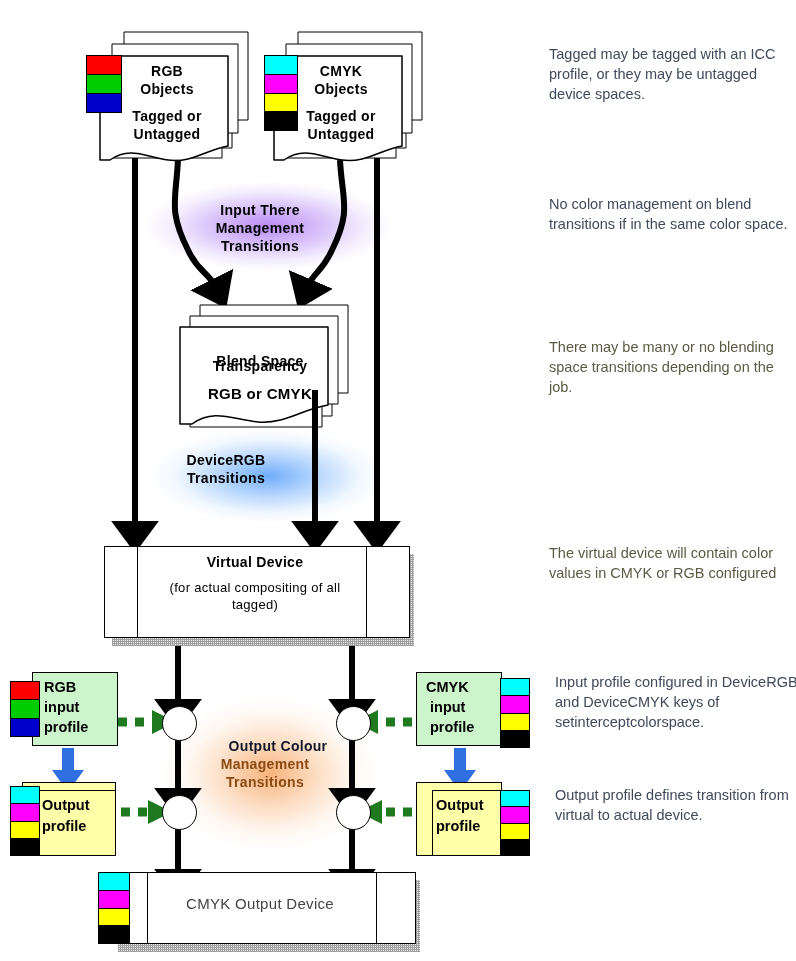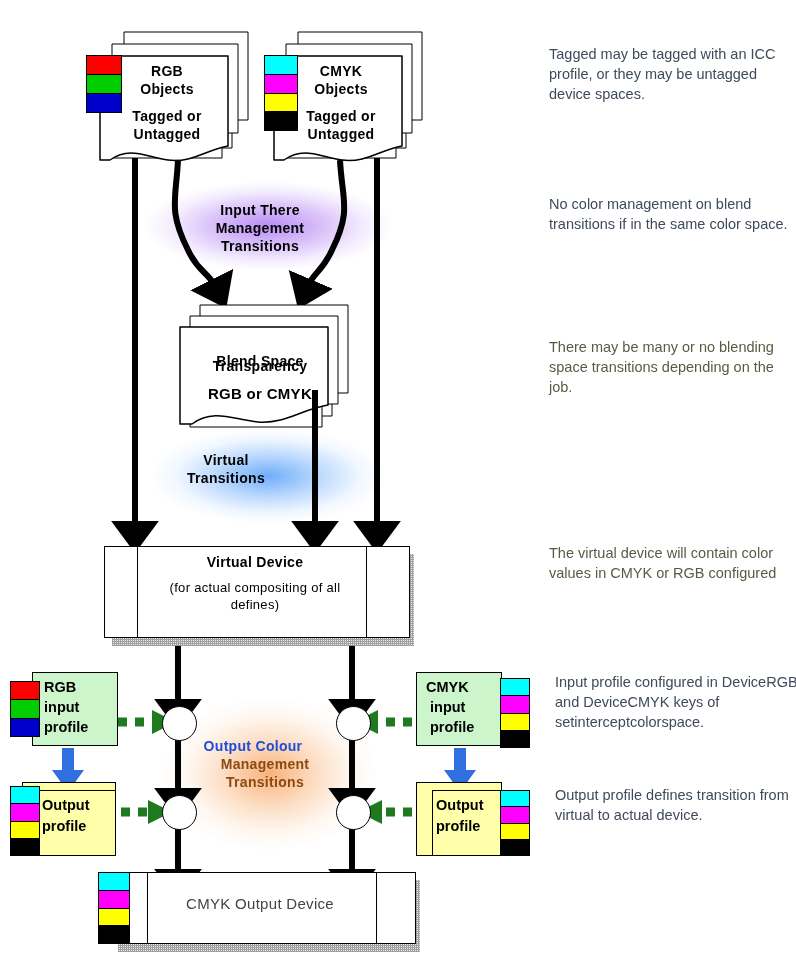--- a/index.html
+++ b/index.html
@@ -163,32 +163,32 @@
 </div>
 
 <div class="dlabel" style="left:198px;top:202px;width:124px;">Input There</div>
 <div class="dlabel" style="left:198px;top:220px;width:124px;">Management</div>
 <div class="dlabel" style="left:198px;top:238px;width:124px;">Transitions</div>
 
 <div class="dlabel" style="left:198px;top:333px;width:124px;margin-top:25px;">Transparency</div>
 <div class="dlabel" style="left:198px;top:353px;width:124px;">Blend Space</div>
 <div class="dlabel" style="left:192px;top:385px;width:136px;font-size:15px;">RGB or CMYK</div>
 
-<div class="dlabel" style="left:168px;top:452px;width:116px;">Virtual</div>
+<div class="dlabel" style="left:168px;top:452px;width:116px;">DeviceRGB</div>
 <div class="dlabel" style="left:168px;top:470px;width:116px;">Transitions</div>
 
 <div class="shadow" style="left:112px;top:554px;width:302px;height:92px;"></div>
 <div class="devbox" style="left:104px;top:546px;width:306px;height:92px;"></div>
 <div class="divider" style="left:137px;top:547px;height:90px;"></div>
 <div class="divider" style="left:366px;top:547px;height:90px;"></div>
 <div class="dlabel" style="left:150px;top:554px;width:210px;">Virtual Device</div>
 <div class="dlabel thin" style="left:140px;top:580px;width:230px;font-size:13px;">(for actual compositing of all</div>
-<div class="dlabel thin" style="left:140px;top:597px;width:230px;font-size:13px;">defines)</div>
-
-<div class="dlabel" style="left:188px;top:738px;width:130px;color:#1d4ed8;">Output Colour</div>
+<div class="dlabel thin" style="left:140px;top:597px;width:230px;font-size:13px;">tagged)</div>
+
+<div class="dlabel" style="left:213px;top:738px;width:130px;color:#0f172a;">Output Colour</div>
 <div class="dlabel" style="left:200px;top:756px;width:130px;color:#8a4a12;">Management</div>
 <div class="dlabel" style="left:200px;top:774px;width:130px;color:#8a4a12;">Transitions</div>
 
 <div class="circ" style="left:162px;top:706px;width:33px;height:33px;"></div>
 <div class="circ" style="left:162px;top:795px;width:33px;height:33px;"></div>
 <div class="circ" style="left:336px;top:706px;width:33px;height:33px;"></div>
 <div class="circ" style="left:336px;top:795px;width:33px;height:33px;"></div>
 
 <div class="profbox prof-green" style="left:32px;top:672px;width:86px;height:74px;"></div>
 <div class="prof-text" style="left:44px;top:679px;">RGB</div>

